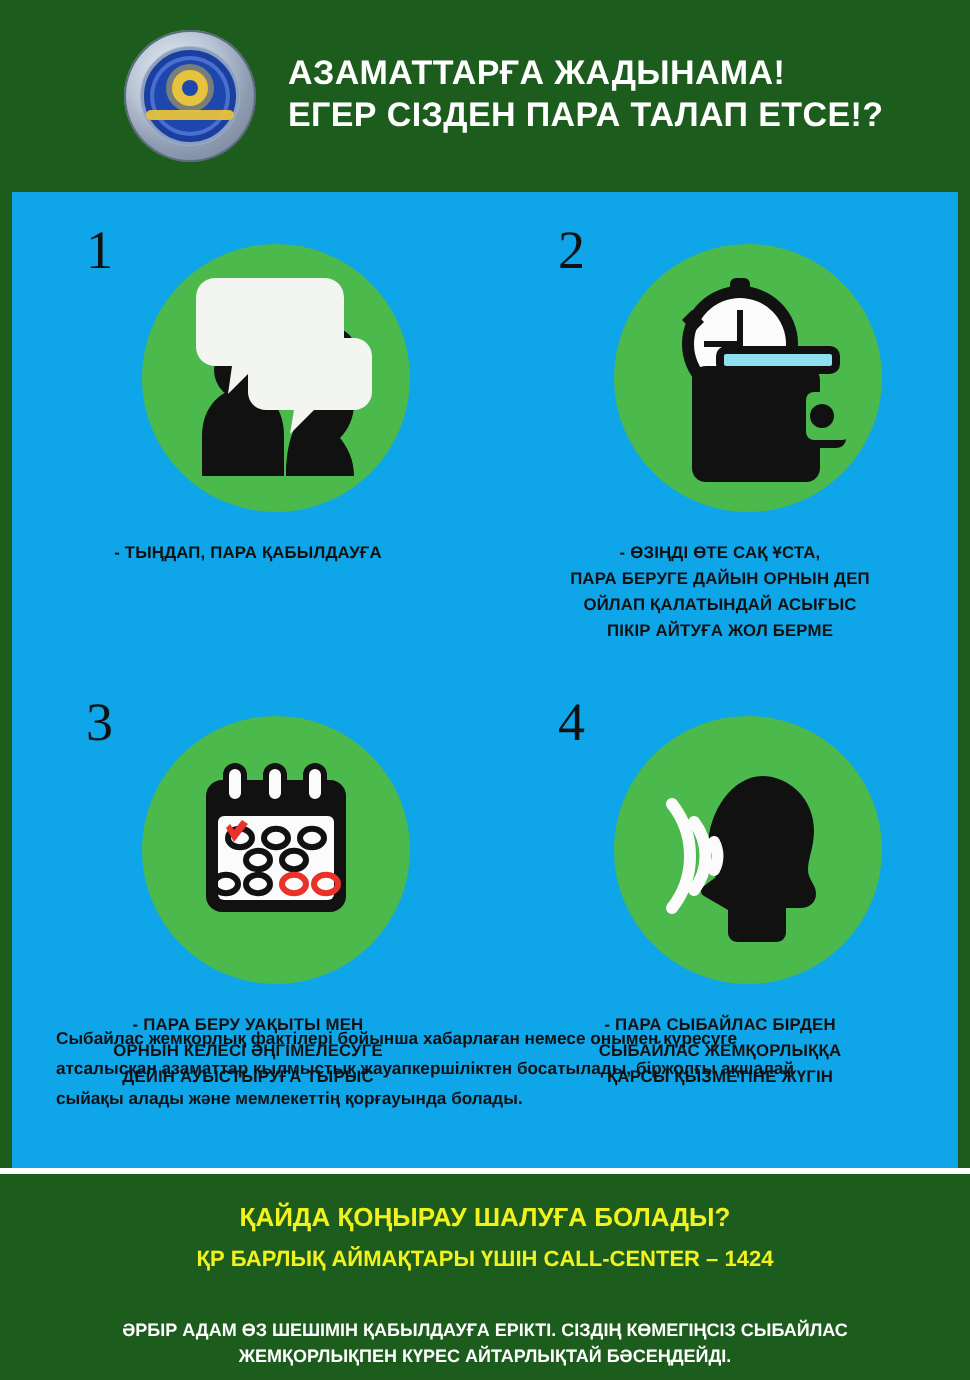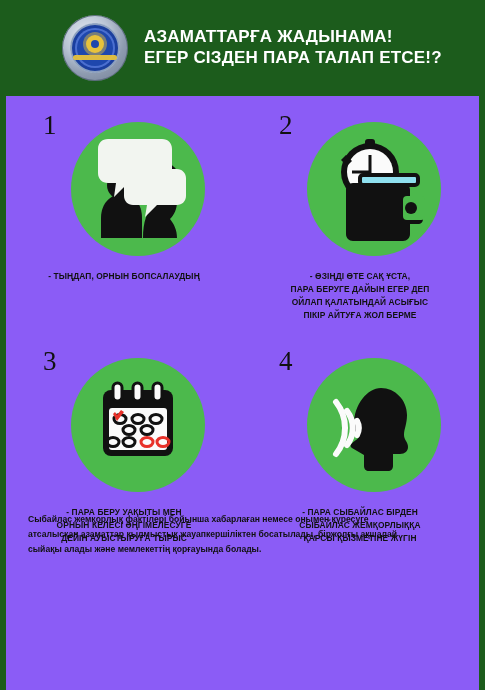--- a/index.html
+++ b/index.html
@@ -5,21 +5,21 @@
   html,body{margin:0;padding:0;}
   body{
     width:485px;height:690px;
     background:#ffffff;
     font-family:"Liberation Sans","DejaVu Sans",sans-serif;
     overflow:hidden;
   }
   .poster{
     position:relative;
     width:485px;height:690px;
-    background:#8b5cf6;
+    background:#0ea5e9;
     box-sizing:border-box;
     border-left:6px solid #1c5c1c;
     border-right:6px solid #1c5c1c;
   }
 
   
   .header{
     position:absolute;left:-6px;top:0;
     width:485px;height:96px;
     background:#1c5c1c;
@@ -169,21 +169,21 @@
               <path d="M30 96c0-15 10-24 21-24 12 0 20 10 20 24v20H30z" fill="#111"></path>
               <circle cx="51" cy="63" r="15" fill="#111"></circle>
               <path d="M106 116H72c0-16 4-27 11-34 5-5 10-12 11-20 7 2 12 9 12 18 0 7-3 13-7 17 4 5 7 11 7 19z" fill="#111"></path>
               <circle cx="93" cy="56" r="15" fill="#111"></circle>
               <path d="M37 17h54c6 0 10 4 10 10v24c0 6-4 10-10 10H57l-14 14 2-14h-8c-6 0-10-4-10-10V27c0-6 4-10 10-10z" fill="#f2f5f0"></path>
               <path d="M62 47h44c5 0 9 4 9 9v18c0 5-4 9-9 9H86l-12 12 2-12h-14c-5 0-9-4-9-9V56c0-5 4-9 9-9z" fill="#f2f5f0"></path>
             </svg>
           </div>
         </div>
         <div class="caption">
-          <div>- ТЫҢДАП, ОРНЫН БОПСАЛАУДЫҢ</div>
+          <div>- ТЫҢДАП, ПАРА ҚАБЫЛДАУҒА</div>
         </div>
       </div>
 
       <div class="cell">
         <div class="badge-wrap">
           <div class="num">2</div>
           <div class="circle">
             <svg viewBox="0 0 134 134">
               <circle cx="63" cy="50" r="29" fill="#111"></circle>
               <circle cx="63" cy="50" r="23" fill="#fbfbfb"></circle>
@@ -194,21 +194,21 @@
               <rect x="53" y="53" width="58" height="10" rx="3" fill="#8fe0ef" stroke="#111" stroke-width="4"></rect>
               <path d="M46 61h50c4 0 7 3 7 7v12h8c3 0 5 2 5 5v12c0 3-2 5-5 5h-8v10c0 4-3 7-7 7H46c-4 0-7-3-7-7V68c0-4 3-7 7-7z" fill="#111"></path>
               <circle cx="104" cy="86" r="6.5" fill="#111"></circle>
               <rect x="96" y="74" width="22" height="24" rx="4" fill="#4cb94c"></rect>
               <circle cx="104" cy="86" r="6" fill="#111"></circle>
             </svg>
           </div>
         </div>
         <div class="caption">
           <div>- ӨЗІҢДІ ӨТЕ САҚ ҰСТА,</div>
-          <div>ПАРА БЕРУГЕ ДАЙЫН ЕГЕР ДЕП</div>
+          <div>ПАРА БЕРУГЕ ДАЙЫН ОРНЫН ДЕП</div>
           <div>ОЙЛАП ҚАЛАТЫНДАЙ АСЫҒЫС</div>
           <div>ПІКІР АЙТУҒА ЖОЛ БЕРМЕ</div>
         </div>
       </div>
 
     </div>
 
     <div class="row" style="margin-top:18px;">
 
       <div class="cell">
@@ -263,14 +263,22 @@
 
     </div>
   </div>
 
   <div class="body-note">
     <div>Сыбайлас жемқорлық фактілері бойынша хабарлаған немесе онымен күресуге</div>
     <div>атсалысқан азаматтар қылмыстық жауапкершіліктен босатылады, біржолғы ақшалай</div>
     <div>сыйақы алады және мемлекеттің қорғауында болады.</div>
   </div>
 
+  <div class="footer">
+    <div class="call-q">ҚАЙДА ҚОҢЫРАУ ШАЛУҒА БОЛАДЫ?</div>
+    <div class="call-num">ҚР БАРЛЫҚ АЙМАҚТАРЫ ҮШІН CALL-CENTER – 1424</div>
+    <div class="foot-note">
+      <div>ӘРБІР АДАМ ӨЗ ШЕШІМІН ҚАБЫЛДАУҒА ЕРІКТІ. СІЗДІҢ КӨМЕГІҢСІЗ СЫБАЙЛАС</div>
+      <div>ЖЕМҚОРЛЫҚПЕН КҮРЕС АЙТАРЛЫҚТАЙ БӘСЕҢДЕЙДІ.</div>
+    </div>
+  </div>
 
 </div>
 
 </body></html>

